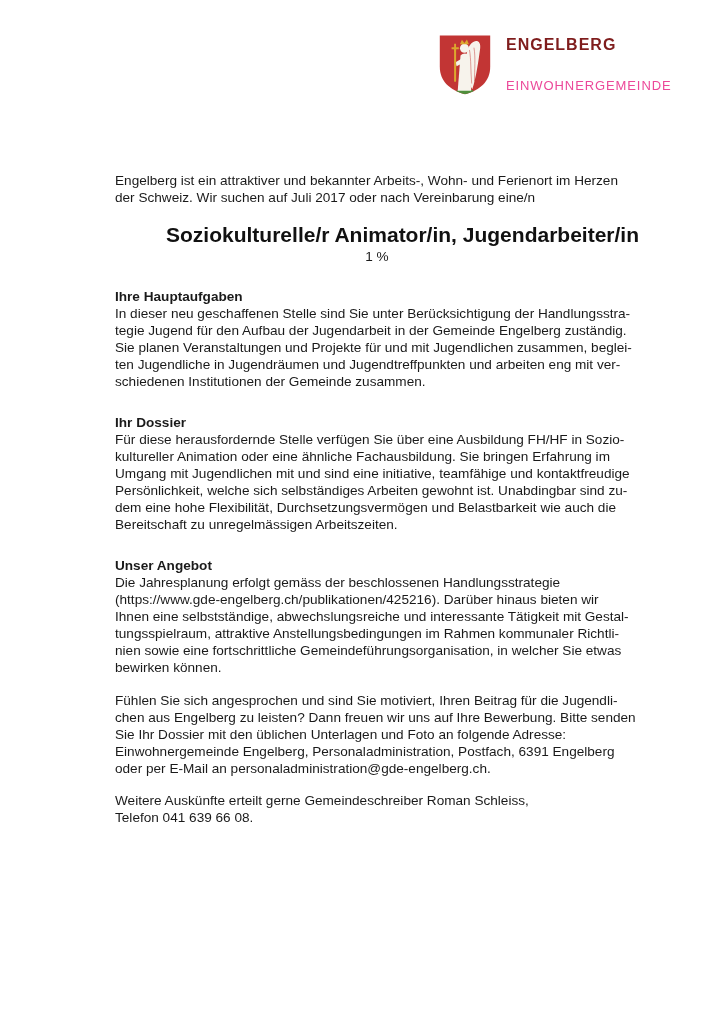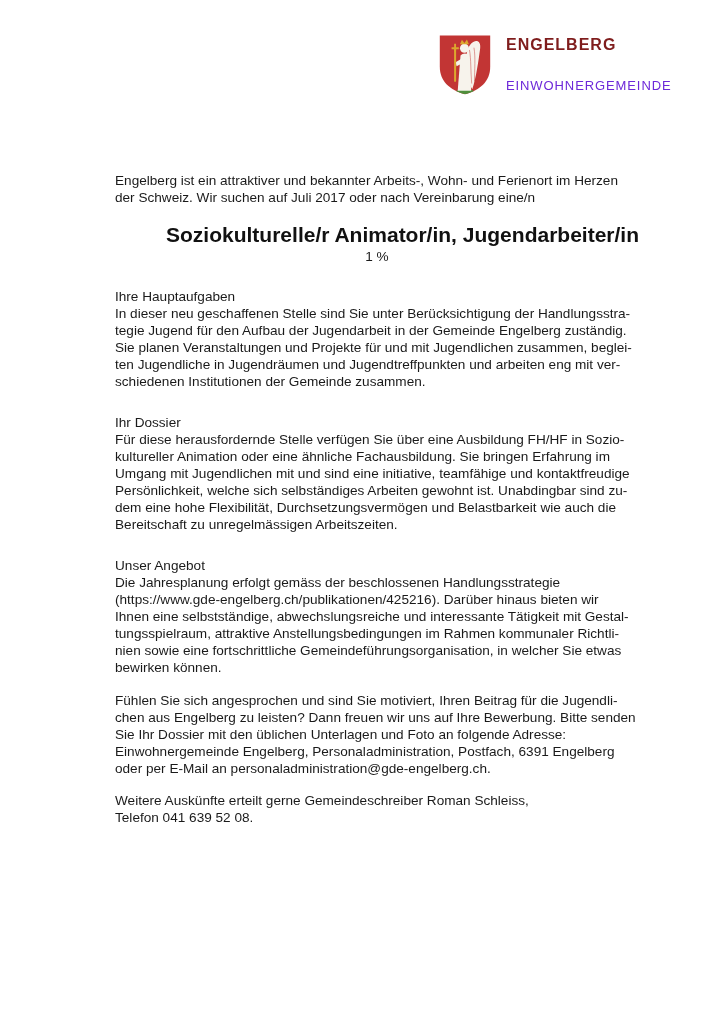--- a/index.html
+++ b/index.html
@@ -29,21 +29,21 @@
     font-size: 16px;
     font-weight: 700;
     letter-spacing: 1px;
     color: #7f1d1d;
     line-height: 18px;
   }
   .logo-sub {
     font-size: 13px;
     font-weight: 400;
     letter-spacing: 0.9px;
-    color: #6d28d9;
+    color: #ec4899;
     line-height: 16px;
     margin-top: 24px;
   }
 
   
   .content {
     position: absolute;
     left: 115px;
     top: 172px;
     width: 524px;
@@ -60,21 +60,21 @@
     line-height: 26px;
     color: #111;
   }
   .job-pensum {
     text-align: center;
     line-height: 17px;
   }
 
   .section-first { margin-top: 23px; }
   .section { margin-top: 24px; }
-  .section-heading { font-weight: 400; line-height: 17px; }
+  .section-heading { font-weight: 700; line-height: 17px; }
 
   .closing { margin-top: 16px; }
   .contact { margin-top: 15px; }
 </style>
 </head>
 <body>
 
 <div class="page">
 
   <div class="logo">
@@ -149,16 +149,16 @@
 bewirken können.</div>
     </div>
 
     <div class="para closing">Fühlen Sie sich angesprochen und sind Sie motiviert, Ihren Beitrag für die Jugendli-
 chen aus Engelberg zu leisten? Dann freuen wir uns auf Ihre Bewerbung. Bitte senden
 Sie Ihr Dossier mit den üblichen Unterlagen und Foto an folgende Adresse:
 Einwohnergemeinde Engelberg, Personaladministration, Postfach, 6391 Engelberg
 oder per E-Mail an personaladministration@gde-engelberg.ch.</div>
 
     <div class="para contact">Weitere Auskünfte erteilt gerne Gemeindeschreiber Roman Schleiss,
-Telefon 041 639 52 08.</div>
+Telefon 041 639 66 08.</div>
 
   </div>
 </div>
 
 </body></html>

